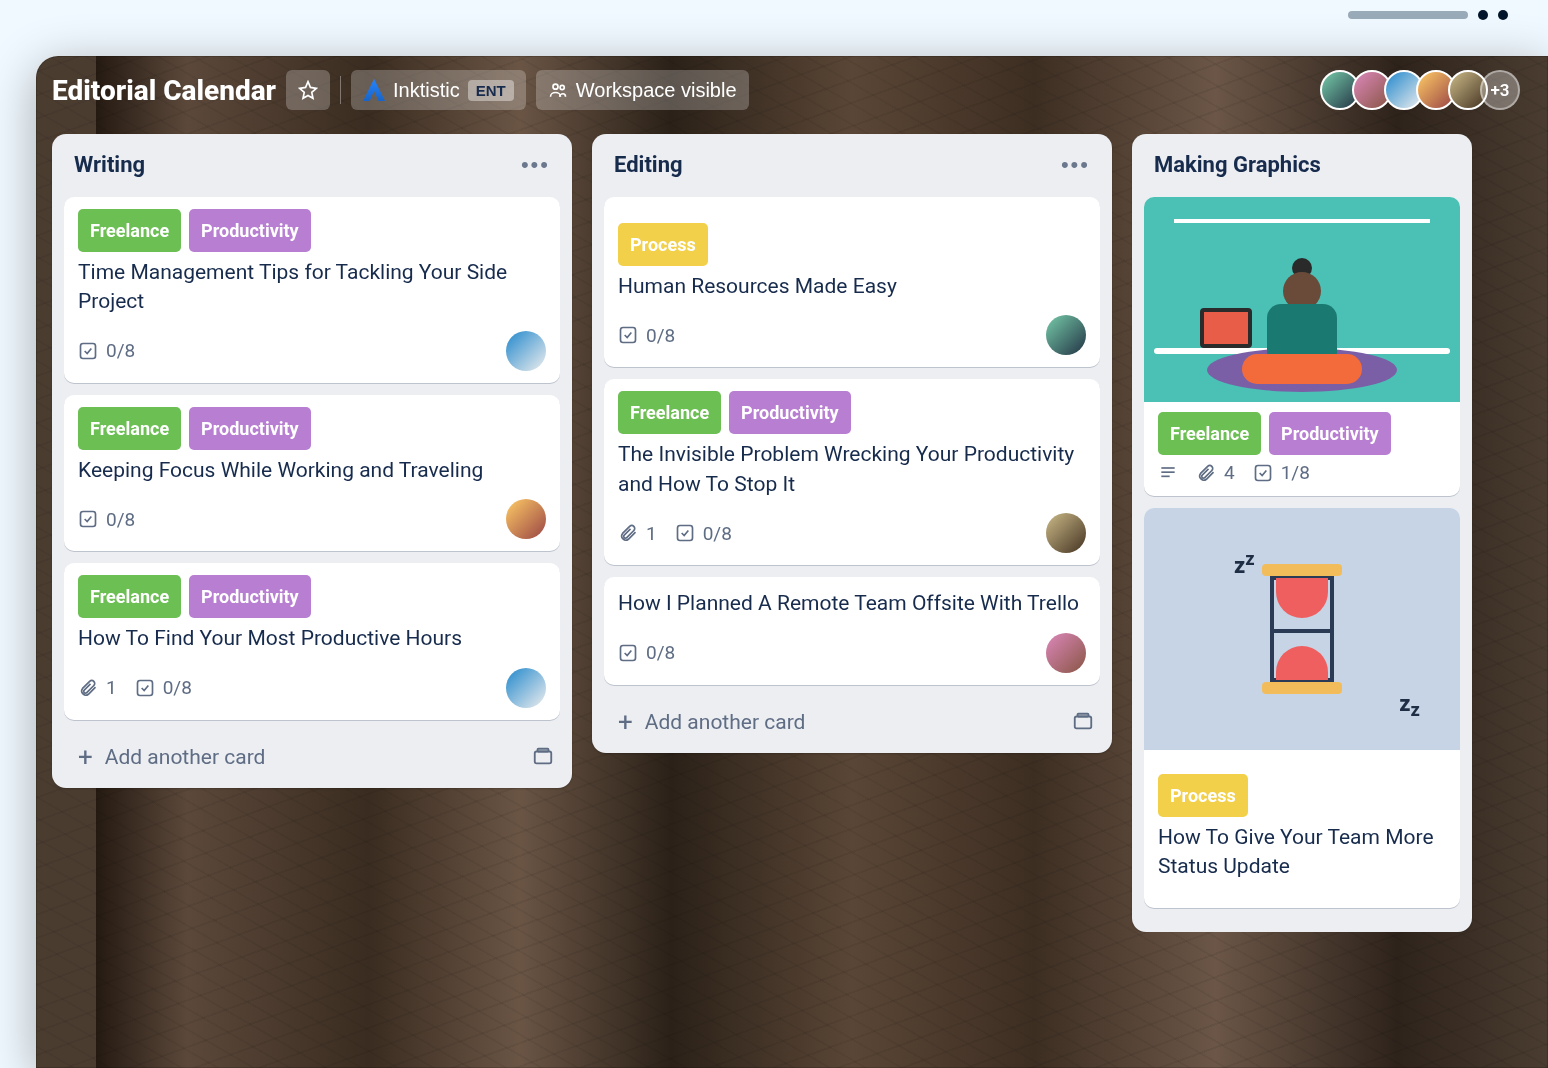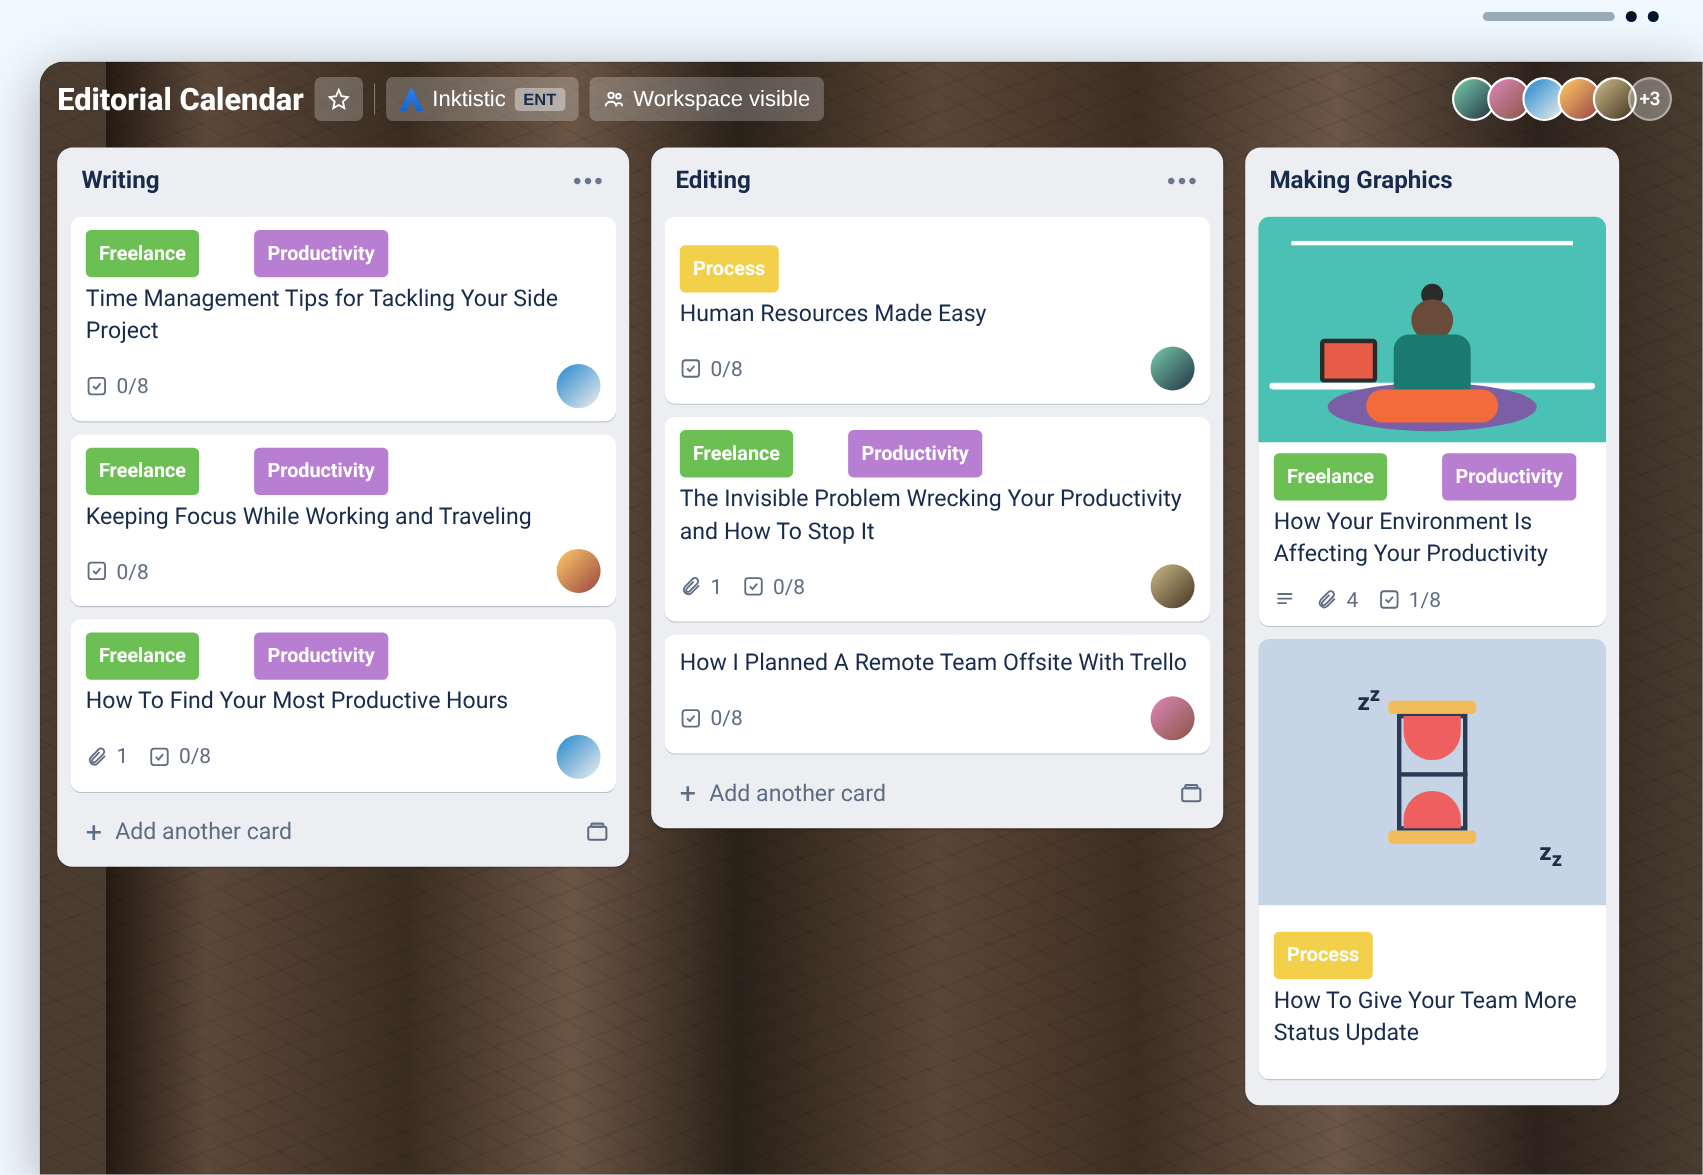--- a/index.html
+++ b/index.html
@@ -160,21 +160,21 @@
   }
   .labels { display: flex; gap: 8px; margin-bottom: 6px; flex-wrap: wrap;}
   .label {
     border-radius: 5px;
     padding: 11px 12px;
     font-size: 18px;
     font-weight: 700;
     color: #fff;
   }
   .label.green { background: #6cbf53; color: #0d4012; color:#fff;}
-  .label.purple { background: #b87ed2; margin-left: 42px; }
+  .label.purple { background: #b87ed2; }
   .label.yellow { background: #f2d04a; color:#fff;margin-top:14px;}
   .card-title {
     font-size: 21px;
     color: #172b4d;
     line-height: 1.4;
     margin-bottom: 14px;
   }
   .card-footer {
     display: flex;
     align-items: center;
@@ -443,21 +443,20 @@
               <div class="bun"></div>
               <div class="head"></div>
               <div class="torso"></div>
               <div class="legs"></div>
             </div>
         </div>
         <div class="labels">
           <span class="label green">Freelance</span>
           <span class="label purple">Productivity</span>
         </div>
-        <div class="card-title">How Your Environment Is Affecting Your Productivity</div>
         <div class="card-footer">
           <span class="badge">
             <svg viewBox="0 0 24 24">
                 <line x1="4" y1="6" x2="20" y2="6"></line>
                 <line x1="4" y1="11" x2="20" y2="11"></line>
                 <line x1="4" y1="16" x2="14" y2="16"></line>
               </svg>
           </span>
           <span class="badge">
             <svg viewBox="0 0 24 24">

